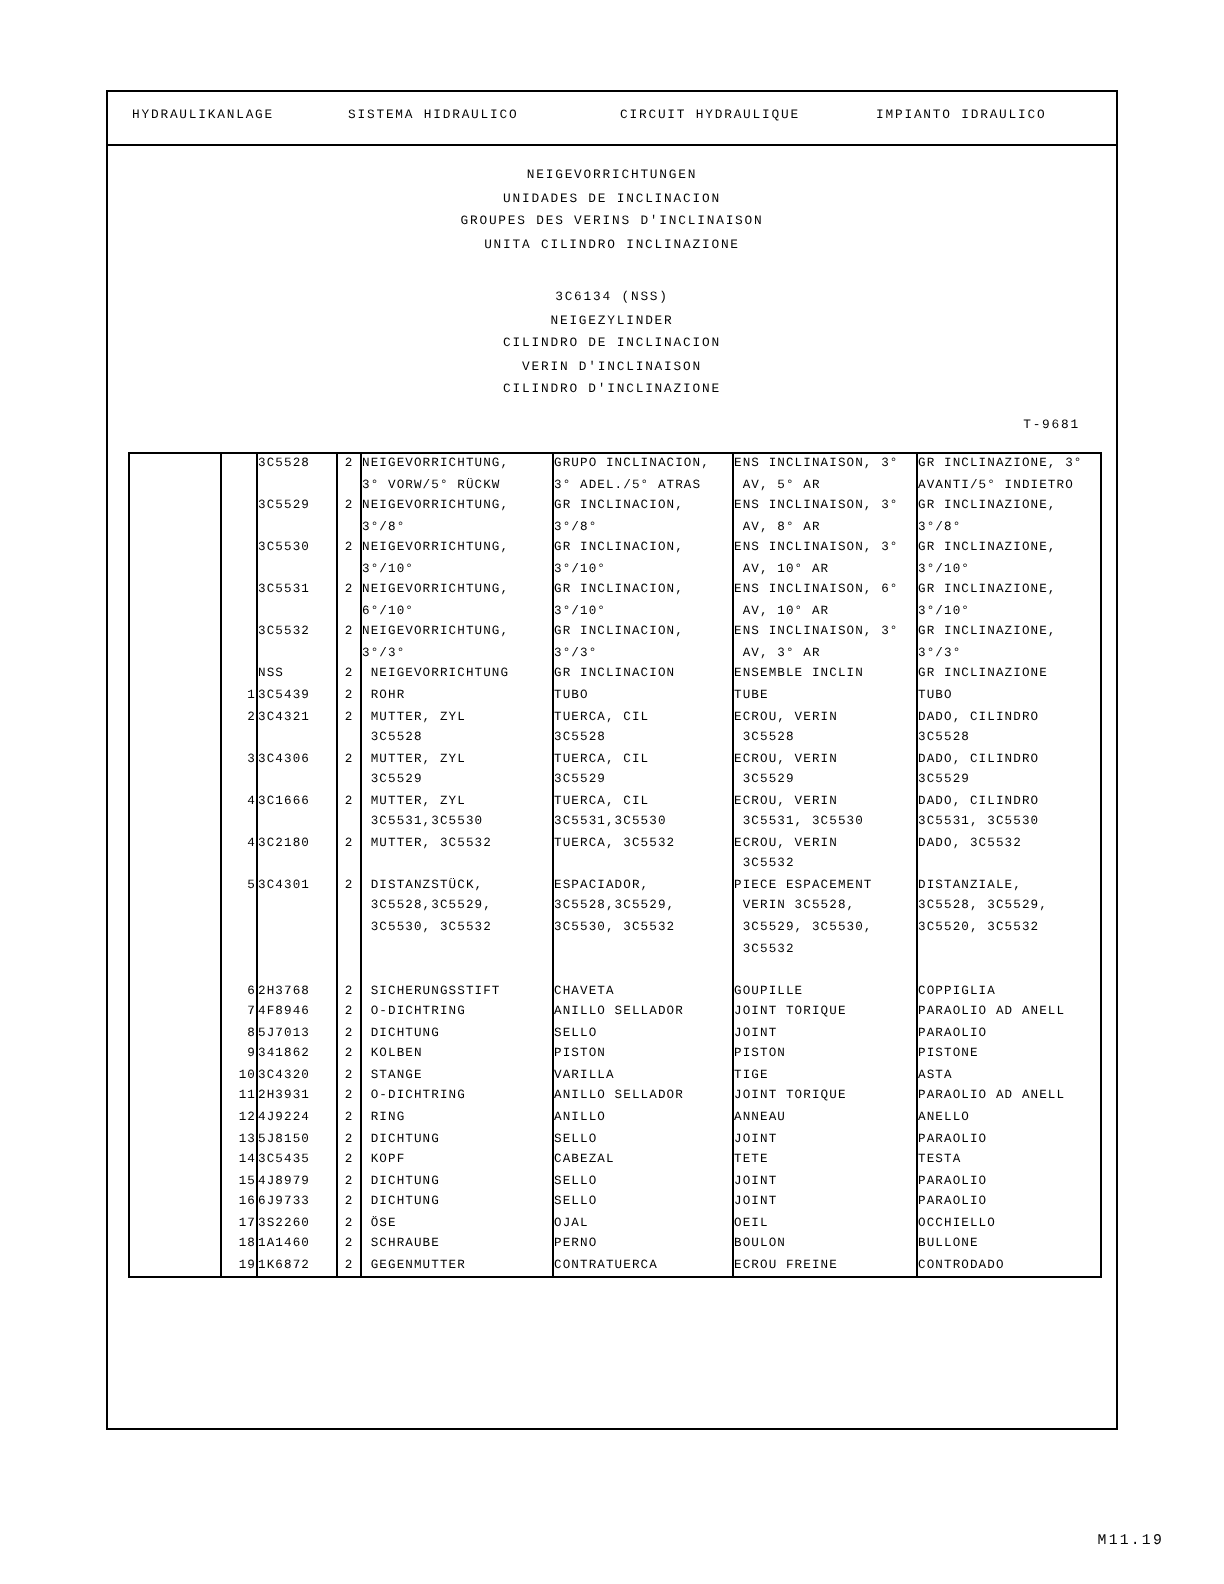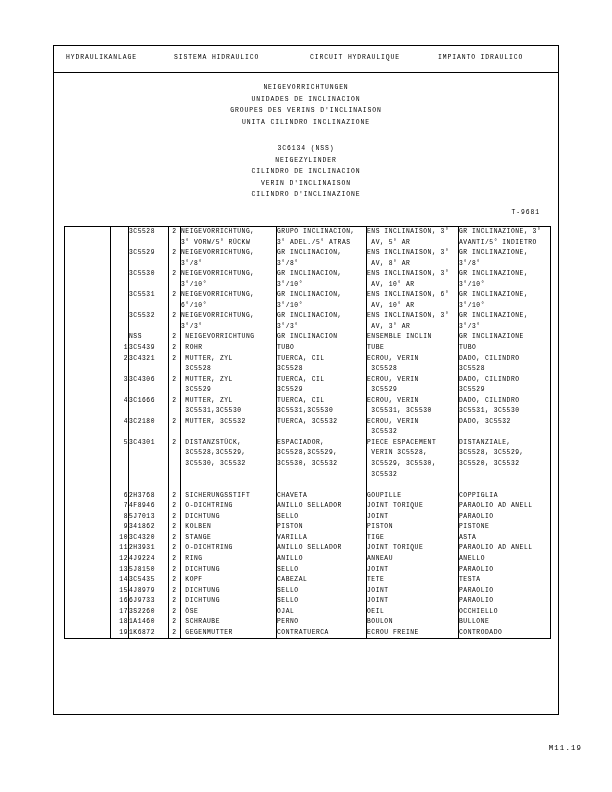--- a/index.html
+++ b/index.html
@@ -115,21 +115,21 @@
   td.item { text-align: right; padding-right: 3px; }
   td.part { padding-left: 3px; }
   td.qty  { text-align: center; }
   td.desc { padding-left: 4px; }
   td.illus { }
 
   
   .page-code {
     position: absolute;
     right: 30px;
-    top: 744px;
+    top: 767px;
     font-size: 7.4px;
     letter-spacing: 1.1px;
     padding-left: 39px;
   }
 </style>
 </head>
 <body>
 
 <div class="page-frame">
 

